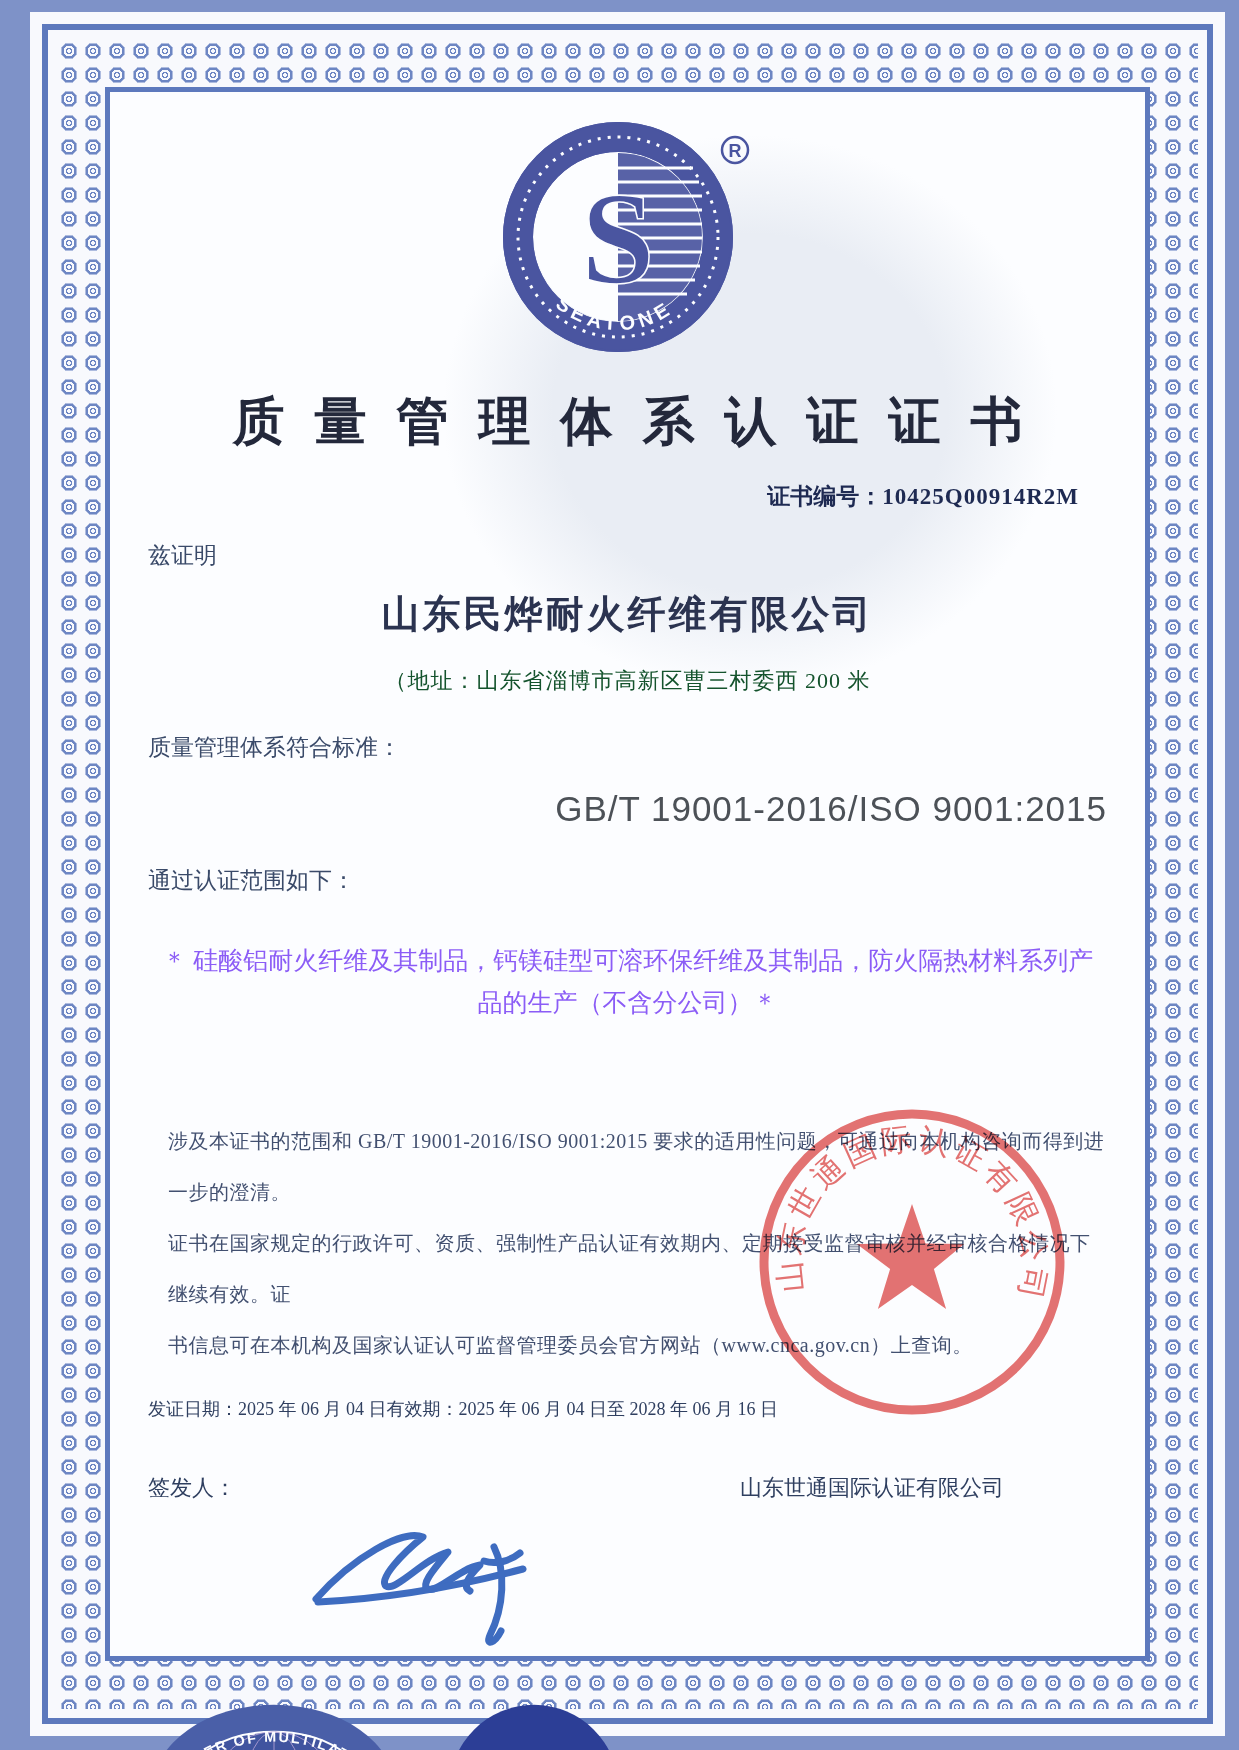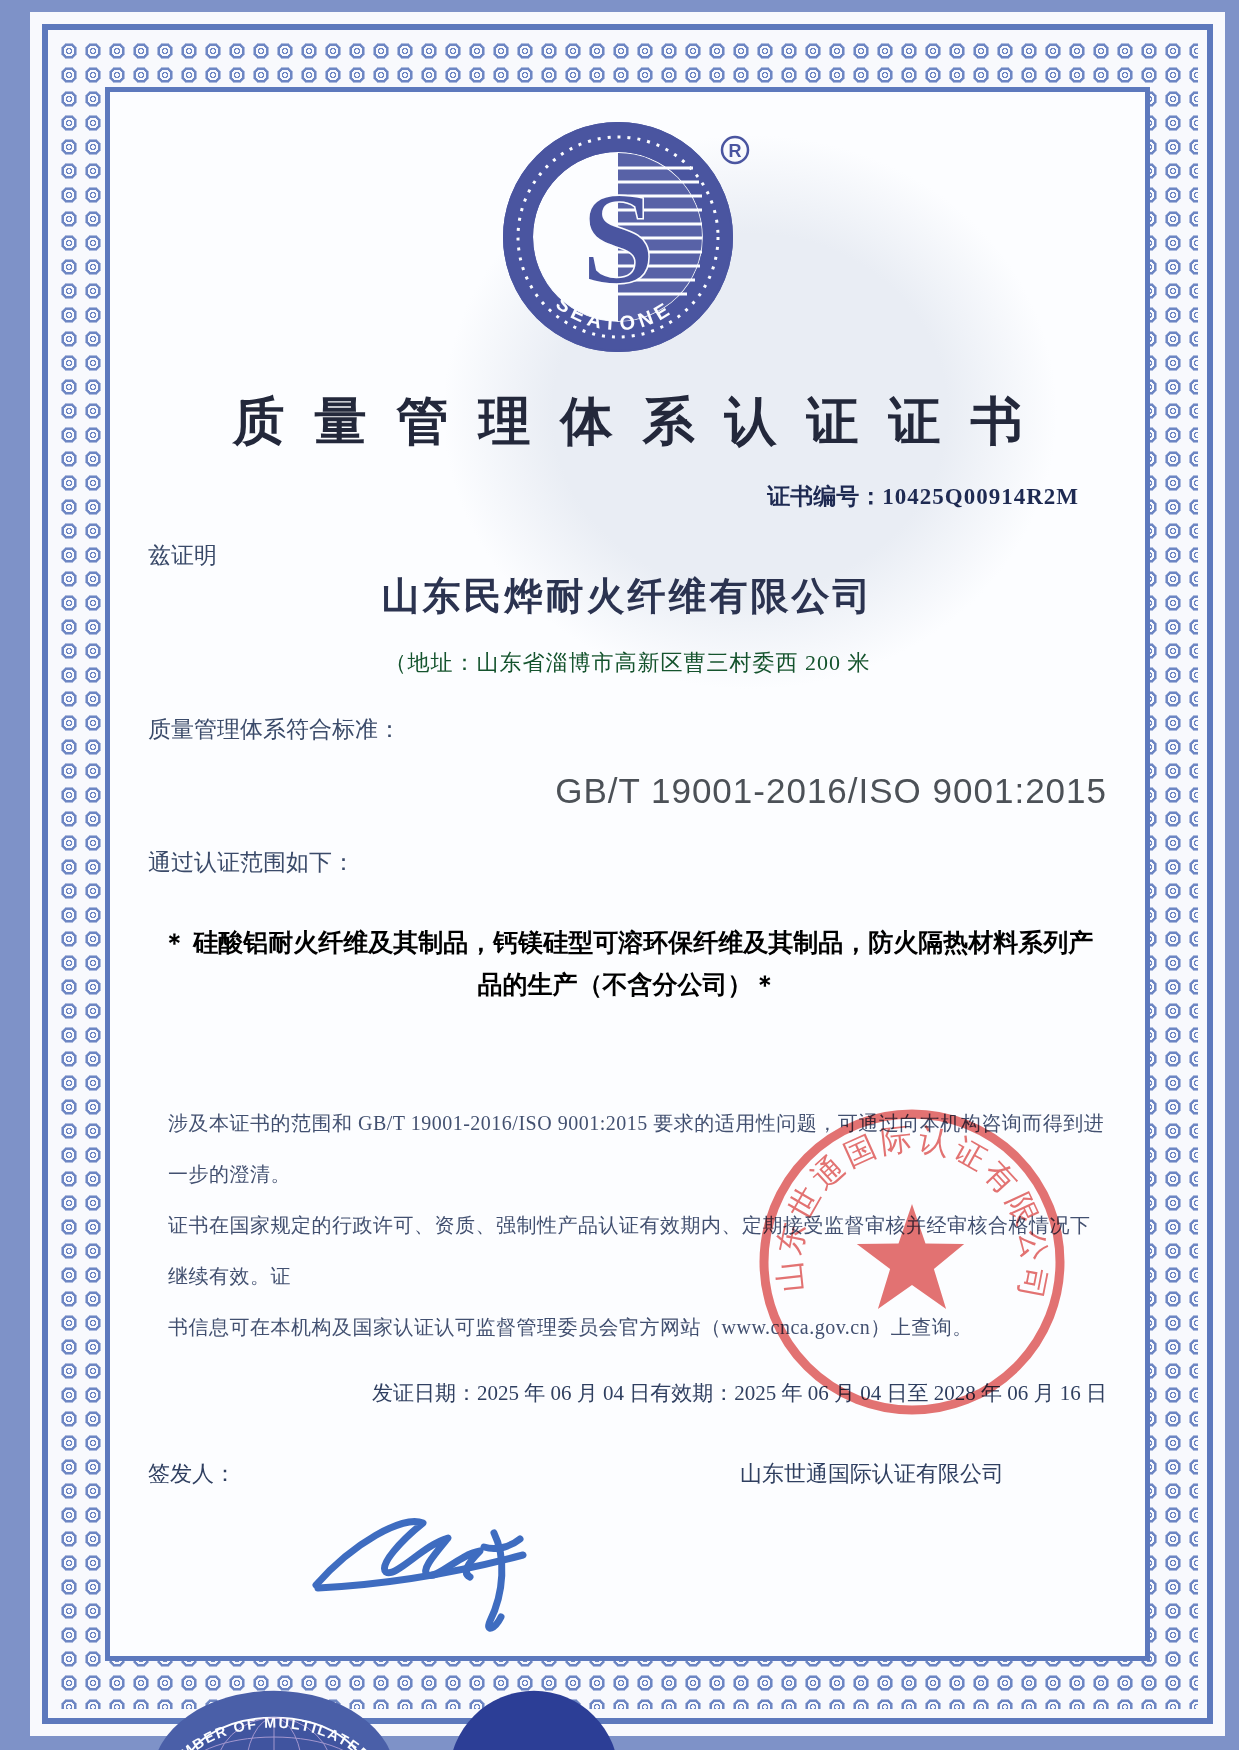--- a/index.html
+++ b/index.html
@@ -26,28 +26,28 @@
   .watermark { position:absolute; left:330px; top:40px; width:620px; height:560px;
     background:radial-gradient(ellipse at center, #e9edf4 0 45%, rgba(233,237,244,0) 70%);
     border-radius:50%; z-index:0; }
   .z { position:relative; z-index:1; }
 
   .logo-wrap { text-align:center; margin-top:10px; }
   .title { text-align:center; font-size:52px; font-weight:bold; color:#23283b; letter-spacing:30px; text-indent:30px; margin-top:28px; }
   .cert-no-row { text-align:right; margin-top:24px; padding-right:28px; font-size:23px; font-weight:bold; color:#1e2a52; }
   .cert-no-row .num { font-family:"Liberation Serif",serif; letter-spacing:1px; }
   .certify { margin-top:28px; font-size:23px; color:#3a4a69; }
-  .company { text-align:center; font-size:38px; font-weight:bold; color:#2b3350; letter-spacing:3px; margin-top:0; }
+  .company { text-align:center; font-size:38px; font-weight:bold; color:#2b3350; letter-spacing:3px; margin-top:18px; }
   .addr { text-align:center; font-size:22px; color:#14532d; margin-top:26px; letter-spacing:1px; }
   .addr2 { margin-top:14px; }
   .label-line { font-size:23px; color:#3a4a69; margin-top:36px; }
   .standard { text-align:right; font-family:"Liberation Sans","DejaVu Sans",sans-serif; font-size:35px; color:#4c5157; letter-spacing:1px; margin-top:26px; }
-  .scope { text-align:center; font-size:25px; font-weight:bold; color:#000000; margin-top:44px; line-height:42px; }
+  .scope { text-align:center; font-size:25px; font-weight:normal; color:#8b5cf6; margin-top:44px; line-height:42px; }
   .legal { margin-top:92px; font-size:20px; color:#425070; line-height:51px; letter-spacing:0.5px;margin-left:20px; }
-  .dates-row { display:flex; justify-content:flex-end; margin-top:26px; font-size:21px; color:#2f3f60; }
+  .dates-row { display:flex; justify-content:flex-start; margin-top:26px; font-size:18px; color:#2f3f60; }
   .signer-row { display:flex; justify-content:space-between; margin-top:52px; font-size:22px; color:#2f3f60; }
   .signer-row .issuer { width:470px; text-align:center; }
   .signature { margin:4px 0 0 150px; }
 
   .stamp { position:absolute; right:78px; top:1005px; width:310px; height:330px; opacity:0.88; mix-blend-mode:multiply; z-index:2; }
 
   .logos-row { display:flex; align-items:center; margin-top:40px; gap:26px; }
   .cnas-text { font-size:26px; color:#2e3950; line-height:35px; font-family:"Liberation Sans","DejaVu Sans",sans-serif; }
 </style>
 </head>

